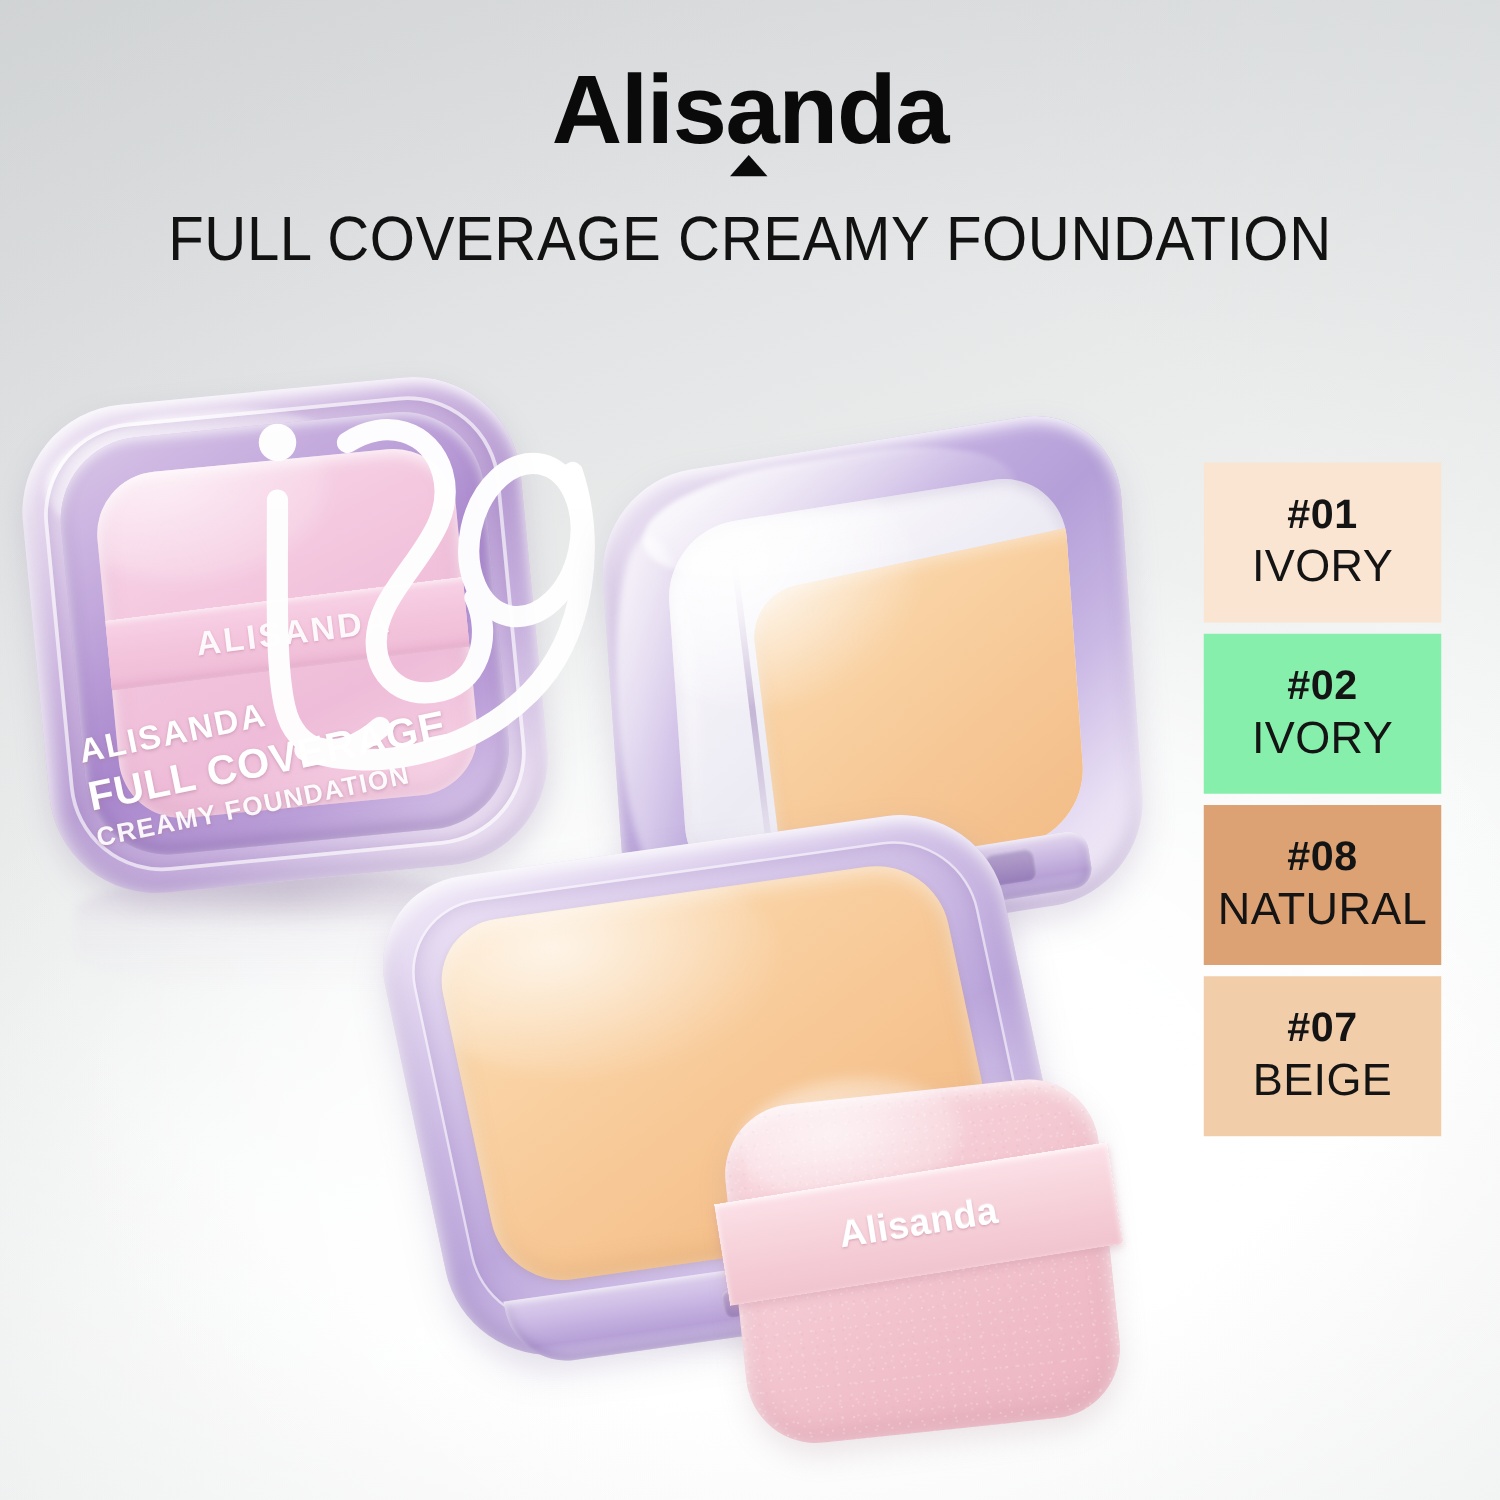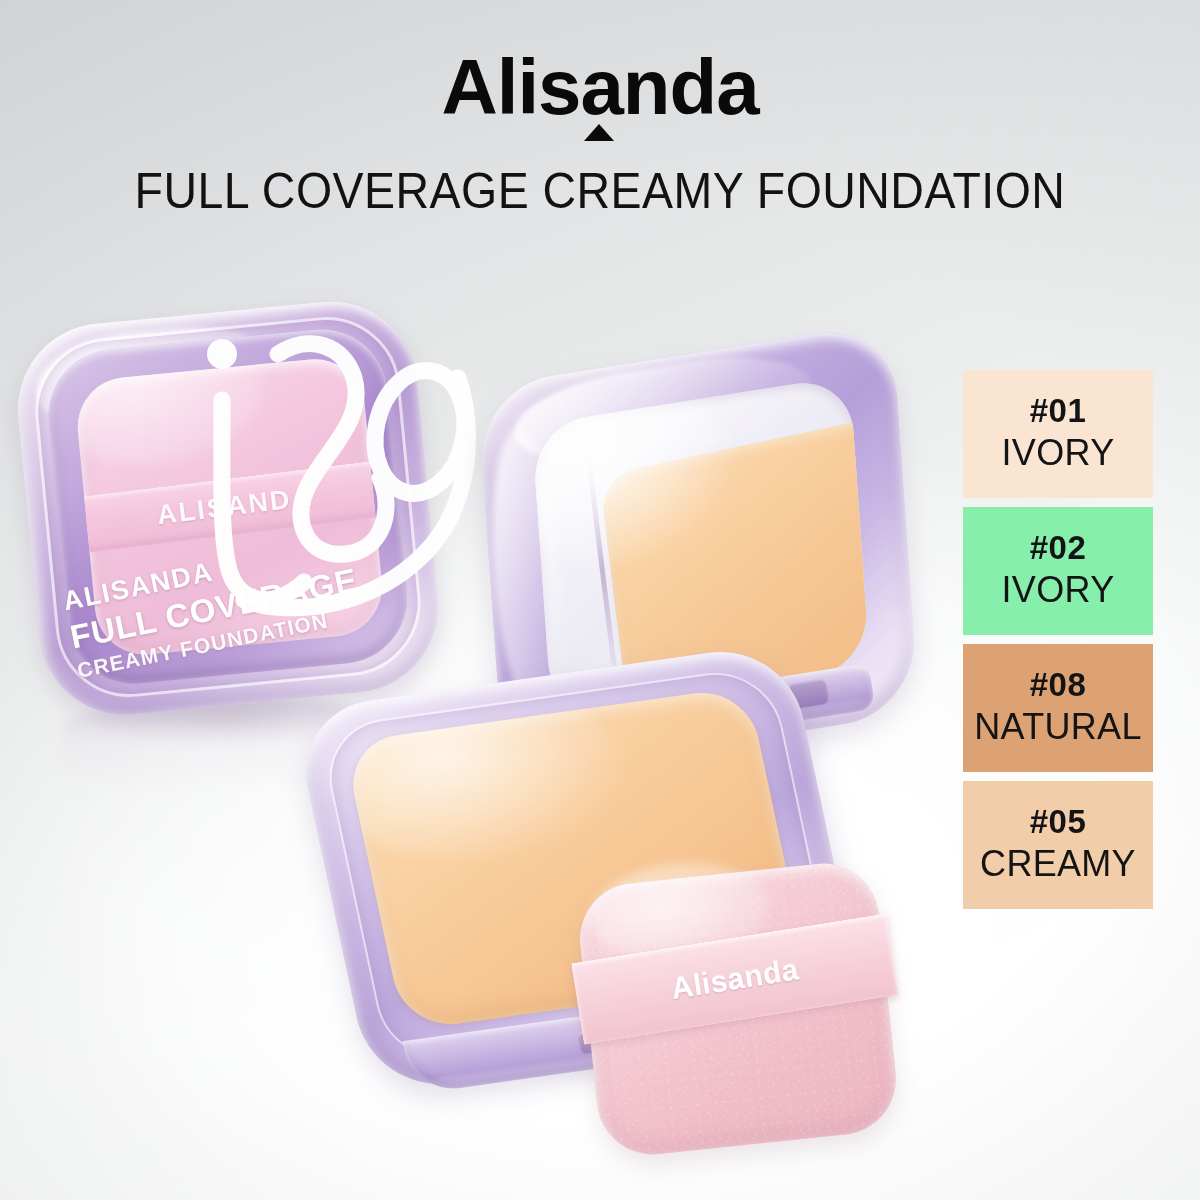--- a/index.html
+++ b/index.html
@@ -414,16 +414,16 @@
   </div>
   <div class="sw" style="top: 137px; background: #86efac;">
     <div class="sw-code">#02</div>
     <div class="sw-name">IVORY</div>
   </div>
   <div class="sw" style="top: 274px; background: rgb(221, 162, 116);">
     <div class="sw-code">#08</div>
     <div class="sw-name">NATURAL</div>
   </div>
   <div class="sw" style="top: 411px; background: rgb(242, 205, 170);">
-    <div class="sw-code">#05</div>
-    <div class="sw-name">CREAMY</div>
+    <div class="sw-code">#07</div>
+    <div class="sw-name">BEIGE</div>
   </div>
 </div>
 
 </body></html>

